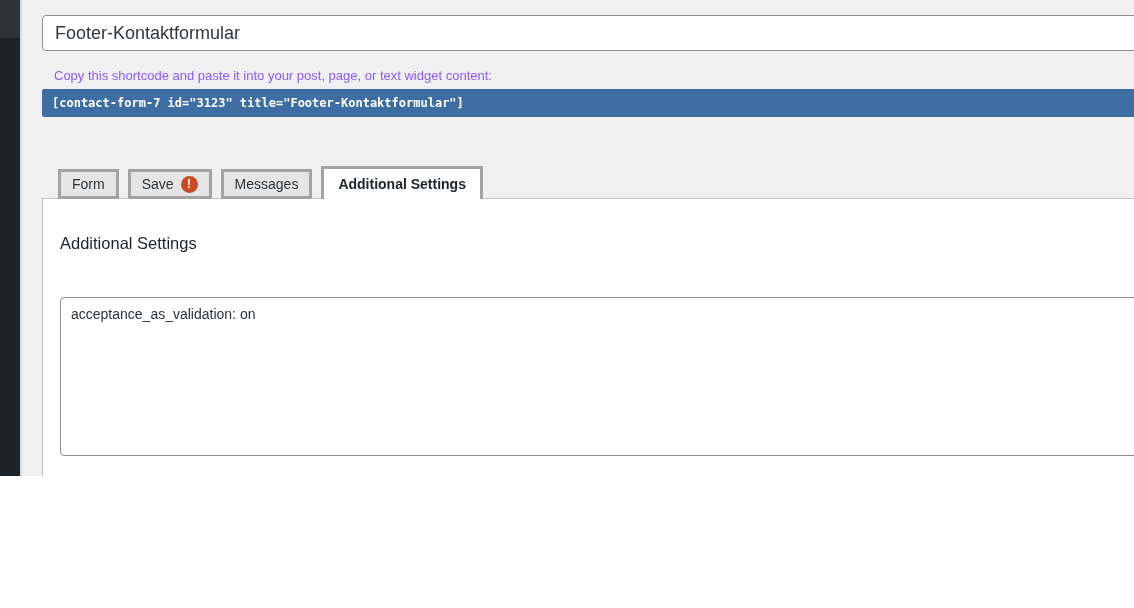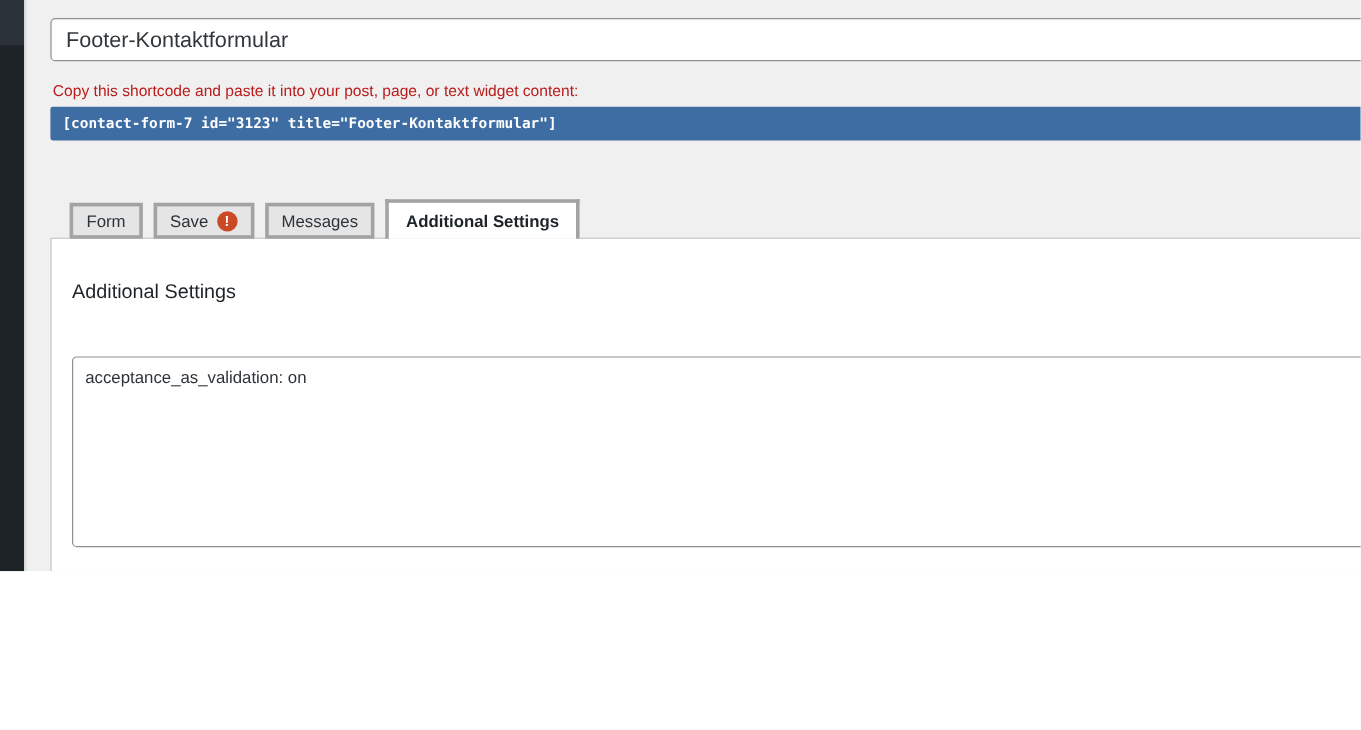--- a/index.html
+++ b/index.html
@@ -14,21 +14,21 @@
   .sidebar-divider{position:absolute;left:20px;top:0;width:2px;height:608px;background:#d9dcdf;}
 
   
   .title-input{
     position:absolute;left:42px;top:15px;width:1100px;height:36px;
     border:1px solid #8c8f94;border-radius:4px;background:#fff;
     font-family:"Liberation Sans",sans-serif;font-size:18px;color:#32373c;
     padding:0 12px;box-sizing:border-box;outline:none;
   }
 
-  .shortcode-hint{position:absolute;left:44px;top:68px;font-size:13px;color:#b91c1c;}
+  .shortcode-hint{position:absolute;left:54px;top:68px;font-size:13px;color:#8b5cf6;}
 
   .shortcode-bar{
     position:absolute;left:42px;top:89px;width:1092px;height:28px;
     background:#3d6da3;color:#fff;border-radius:2px 0 0 2px;
     font-family:"DejaVu Sans Mono","Liberation Mono",monospace;
     font-size:12px;font-weight:bold;line-height:28px;
     padding-left:10px;box-sizing:border-box;white-space:nowrap;overflow:hidden;
     cursor:pointer;
   }
 

